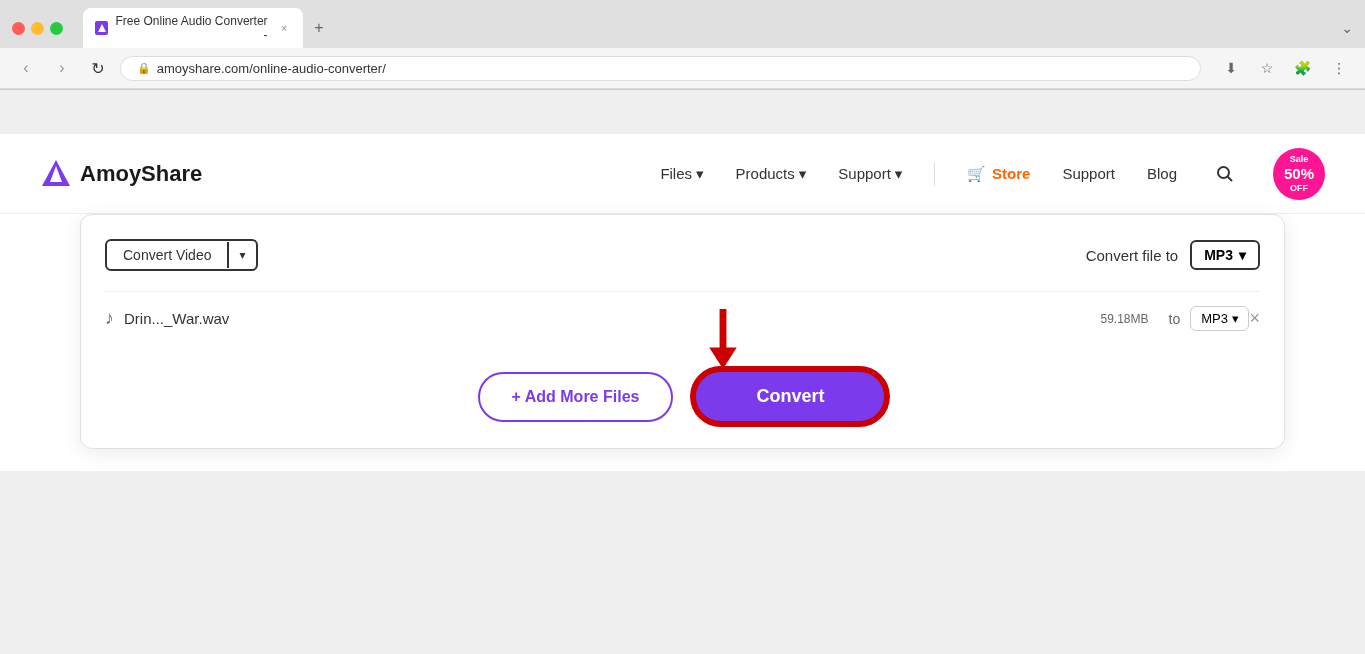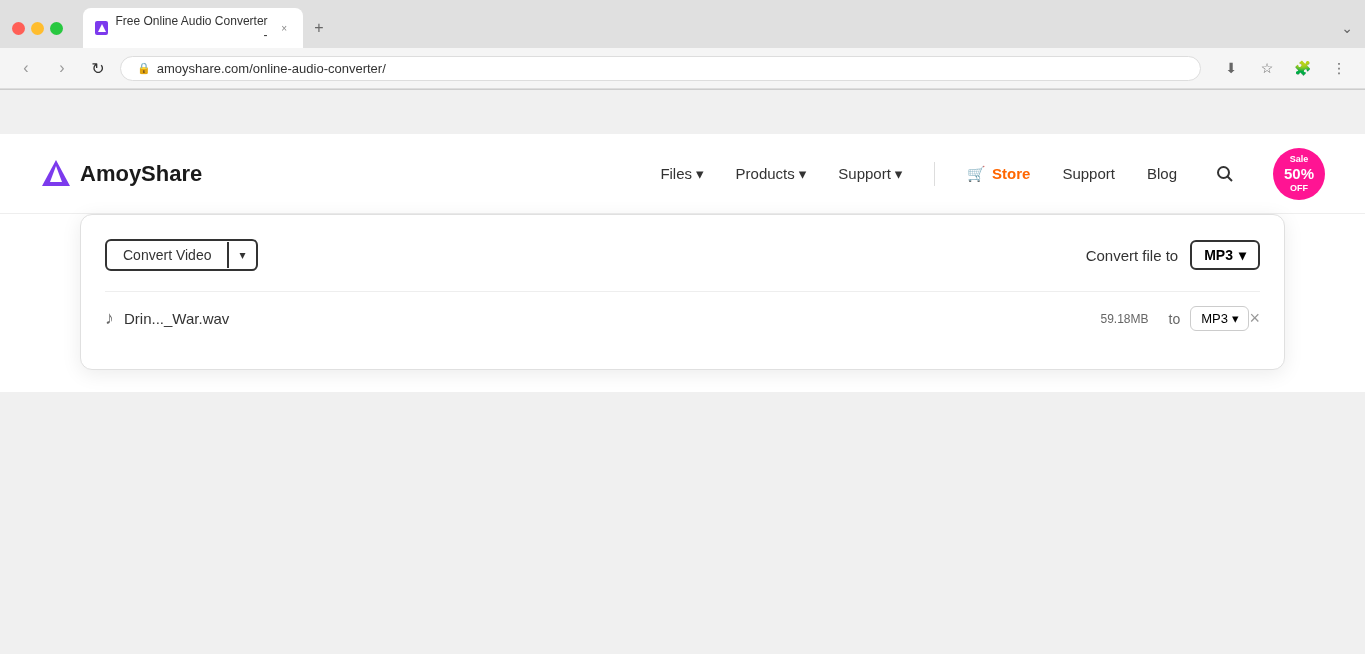--- a/index.html
+++ b/index.html
@@ -194,17 +194,33 @@
         <span class="file-name">Drin..._War.wav</span>
         <span class="file-size">59.18MB</span>
         <span class="file-to">to</span>
         <div class="file-format-selector">
           <span>MP3</span>
           <span>▾</span>
         </div>
         <span class="file-delete">×</span>
       </div>
 
+      <div class="action-row">
+
+        <div class="red-arrow">
+          <svg viewBox="0 0 40 70" xmlns="http://www.w3.org/2000/svg">
+            <line x1="20" y1="0" x2="20" y2="50" stroke="#cc0000" stroke-width="8" stroke-linecap="round"></line>
+            <polygon points="20,70 4,45 36,45" fill="#cc0000"></polygon>
+          </svg>
+        </div>
+
+        <button class="add-files-btn">
+          <span>+ Add More Files</span>
+        </button>
+        <button class="convert-btn">
+          <span>Convert</span>
+        </button>
+      </div>
 
     </div>
   </section>
 
 </div>
 
 </body></html>

